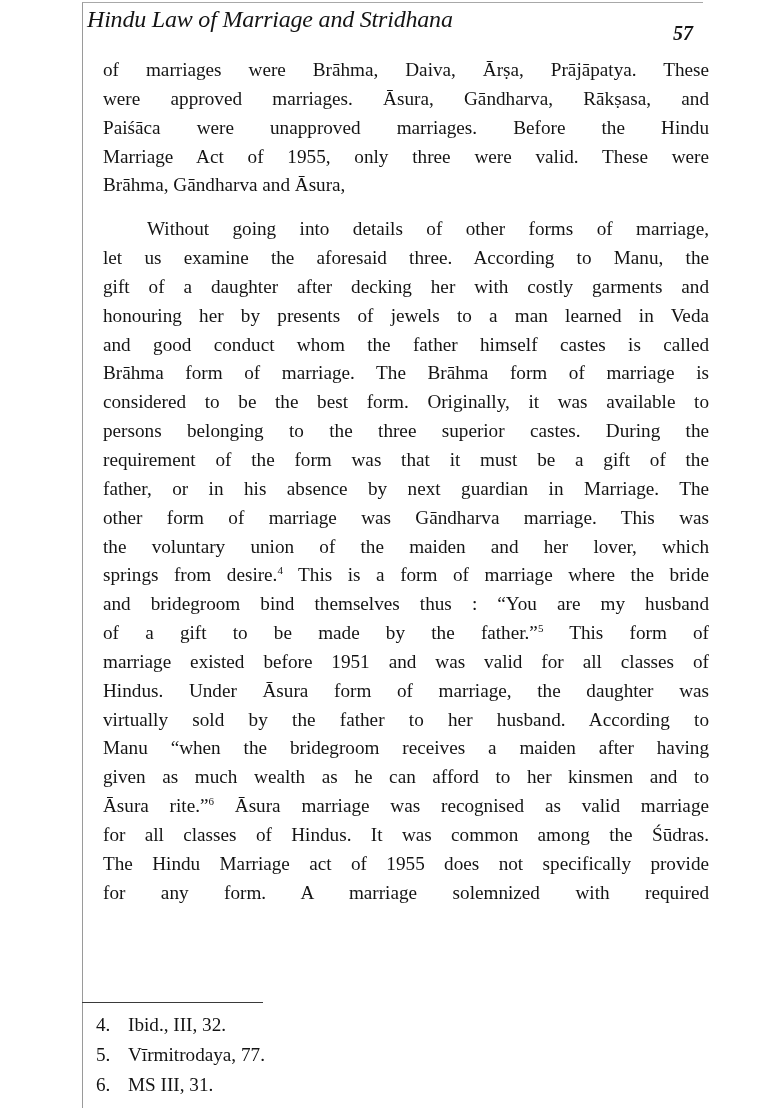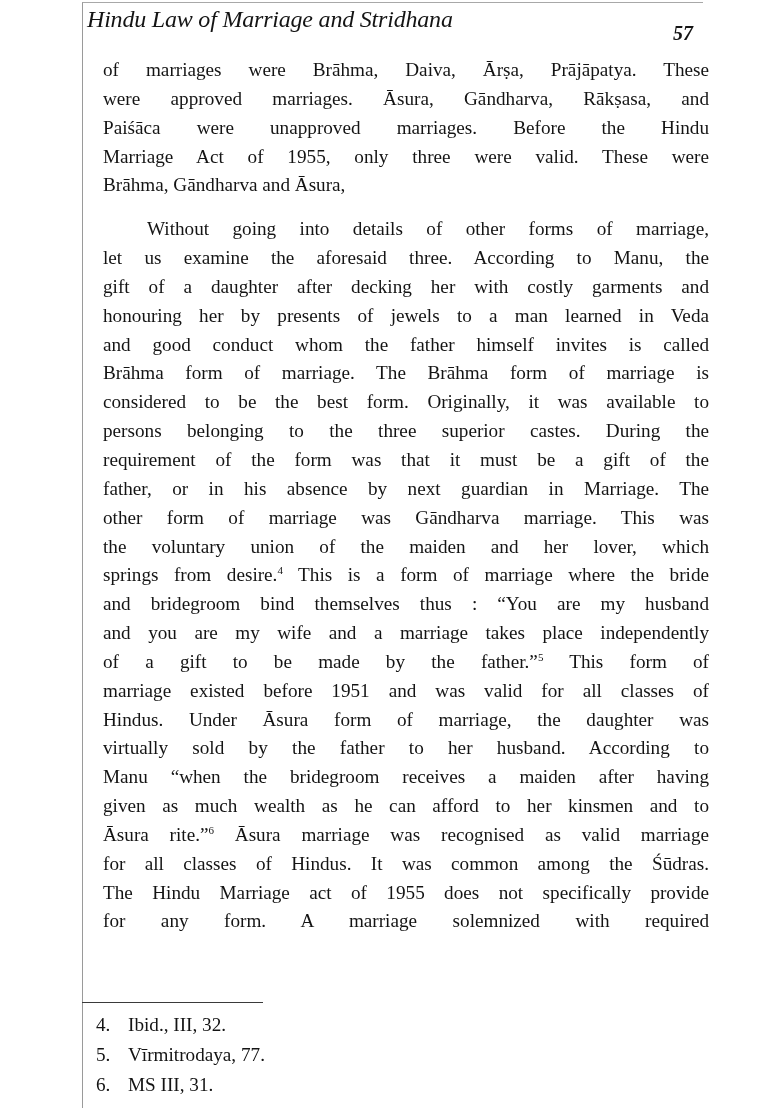--- a/index.html
+++ b/index.html
@@ -123,31 +123,30 @@
     <span class="line">Paiśāca were unapproved marriages. Before the Hindu</span>
     <span class="line">Marriage Act of 1955, only three were valid. These were</span>
     <span class="line last">Brāhma, Gāndharva and Āsura,</span>
   </div>
   <span class="spacer"></span>
   <div>
     <span class="line indent">Without going into details of other forms of marriage,</span>
     <span class="line">let us examine the aforesaid three. According to Manu, the</span>
     <span class="line">gift of a daughter after decking her with costly garments and</span>
     <span class="line">honouring her by presents of jewels to a man learned in Veda</span>
-    <span class="line">and good conduct whom the father himself invites is called</span>
+    <span class="line">and good conduct whom the father himself castes is called</span>
     <span class="line">Brāhma form of marriage. The Brāhma form of marriage is</span>
     <span class="line">considered to be the best form. Originally, it was available to</span>
     <span class="line">persons belonging to the three superior castes. During the</span>
     <span class="line">requirement of the form was that it must be a gift of the</span>
     <span class="line">father, or in his absence by next guardian in Marriage. The</span>
     <span class="line">other form of marriage was Gāndharva marriage. This was</span>
     <span class="line">the voluntary union of the maiden and her lover, which</span>
     <span class="line"><span>springs from desire.</span><sup>4</sup><span> This is a form of marriage where the bride</span></span>
     <span class="line">and bridegroom bind themselves thus : “You are my husband</span>
-    <span class="line">and you are my wife and a marriage takes place independently</span>
     <span class="line"><span>of a gift to be made by the father.”</span><sup>5</sup><span> This form of</span></span>
     <span class="line">marriage existed before 1951 and was valid for all classes of</span>
     <span class="line">Hindus. Under Āsura form of marriage, the daughter was</span>
     <span class="line">virtually sold by the father to her husband. According to</span>
     <span class="line">Manu “when the bridegroom receives a maiden after having</span>
     <span class="line">given as much wealth as he can afford to her kinsmen and to</span>
     <span class="line"><span>Āsura rite.”</span><sup>6</sup><span> Āsura marriage was recognised as valid marriage</span></span>
     <span class="line">for all classes of Hindus. It was common among the Śūdras.</span>
     <span class="line">The Hindu Marriage act of 1955 does not specifically provide</span>
     <span class="line">for any form. A marriage solemnized with required</span>

